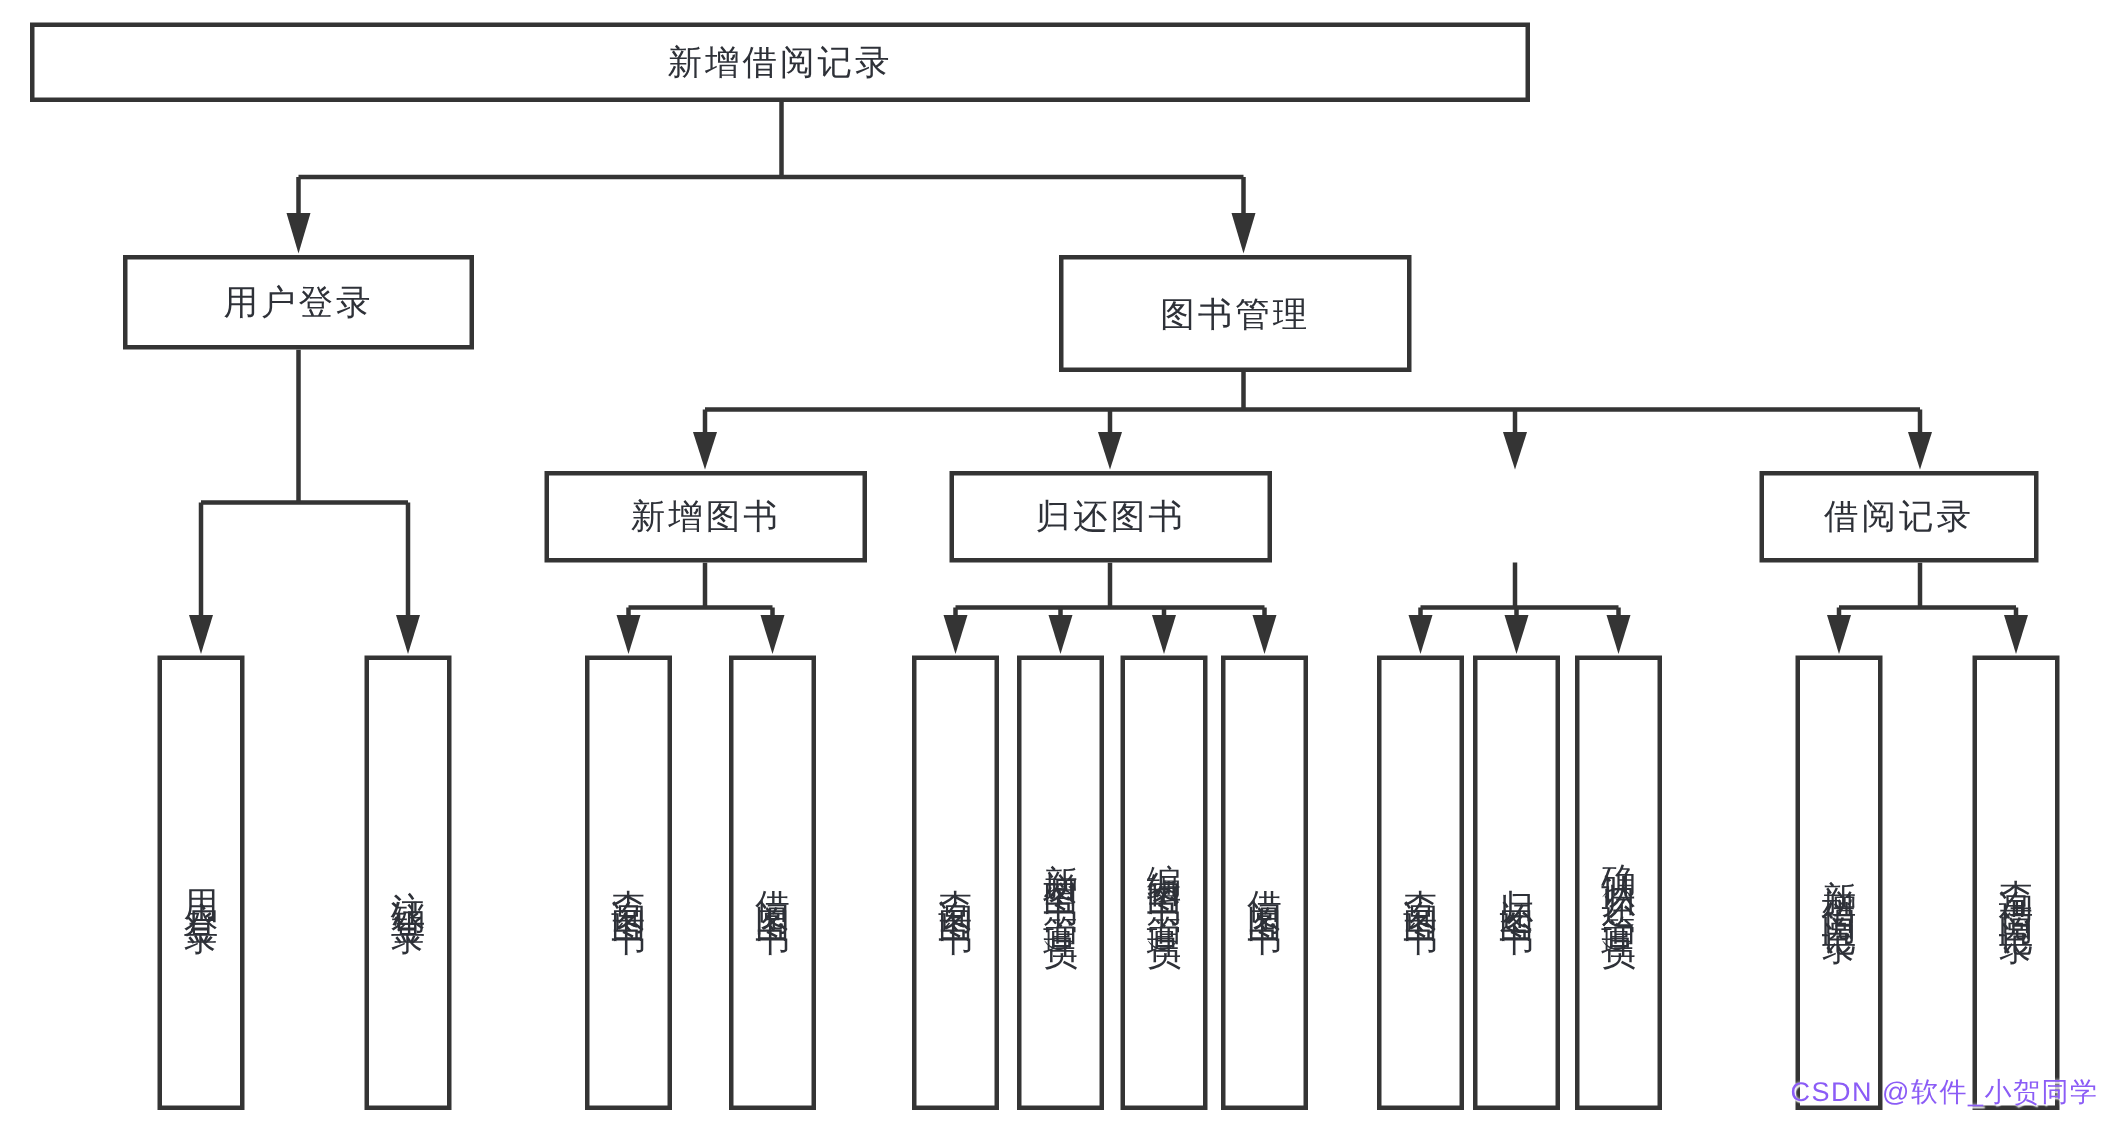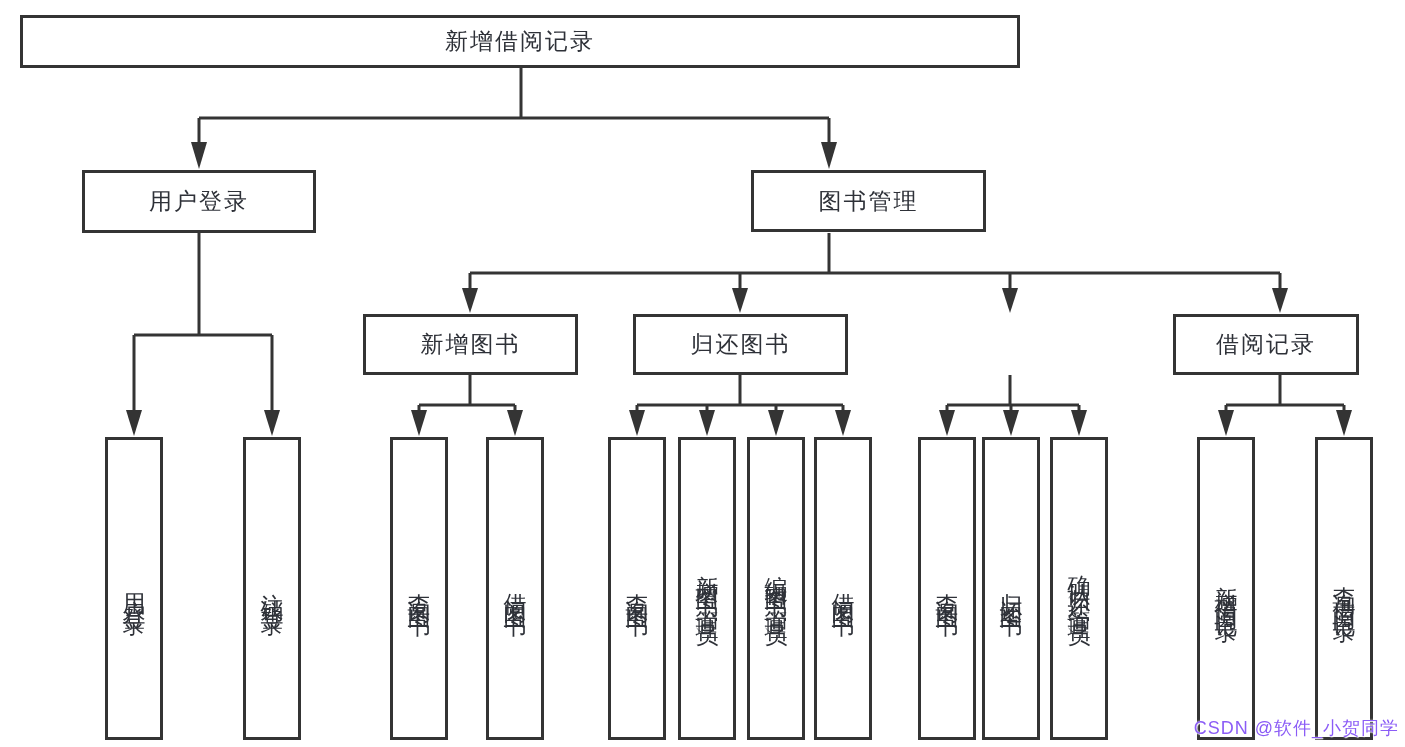--- a/index.html
+++ b/index.html
@@ -103,21 +103,21 @@
     </g>
   </svg>
 
   <div class="node h-node" style="left:20px; top:15px; width:1000px; height:53px;">
     <span>新增借阅记录</span>
   </div>
 
   <div class="node h-node" style="left:82px; top:170px; width:234px; height:63px;">
     <span>用户登录</span>
   </div>
-  <div class="node h-node" style="left:751px; top:170px; width:235px; height:62px;">
+  <div class="node h-node" style="left:706px; top:170px; width:235px; height:78px;">
     <span>图书管理</span>
   </div>
 
   <div class="node h-node" style="left:363px; top:314px; width:215px; height:61px;">
     <span>新增图书</span>
   </div>
   <div class="node h-node" style="left:633px; top:314px; width:215px; height:61px;">
     <span>归还图书</span>
   </div>
   <div class="node h-node" style="left:1173px; top:314px; width:186px; height:61px;">

